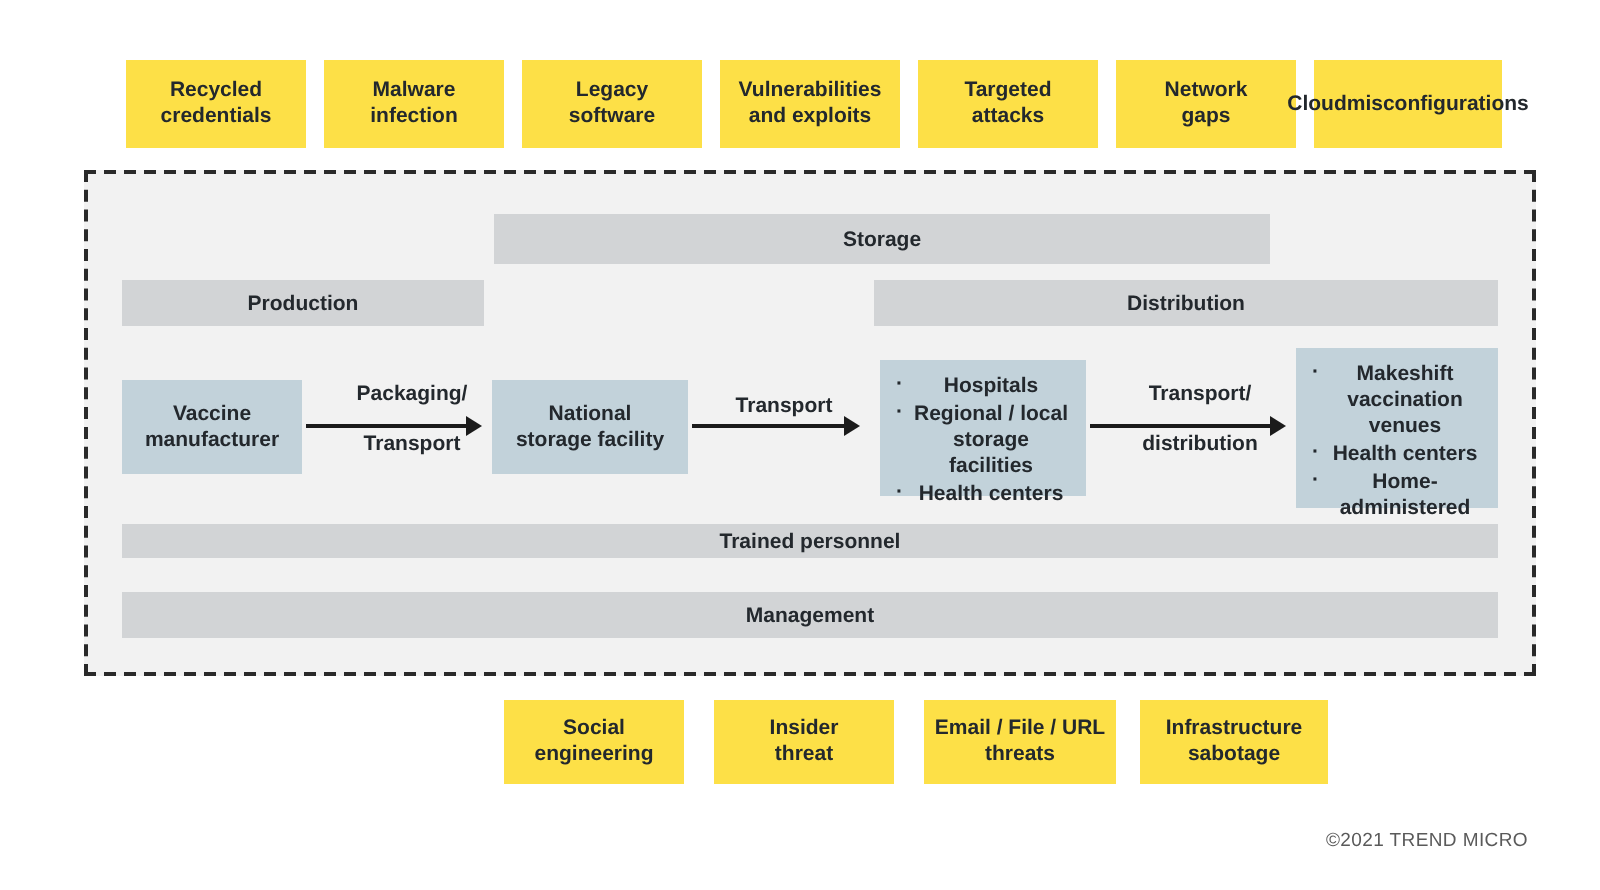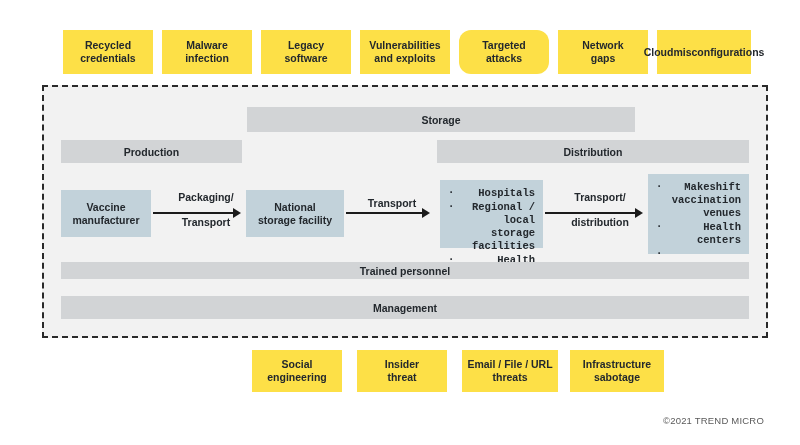--- a/index.html
+++ b/index.html
@@ -62,23 +62,22 @@
     line-height: 13px;
     font-weight: bold;
     display: flex;
     align-items: center;
     justify-content: center;
     text-align: center;
     padding: 2px 4px;
   }
   .node.list {
     display: block;
-    text-align: right;
+    text-align: center;
     padding: 7px 8px;
-    font-family: Liberation Mono, monospace;
   }
   .node.list .li {
     position: relative;
     padding-left: 8px;
     margin-bottom: 1px;
   }
   .node.list .li::before {
     content: "\00B7";
     position: absolute;
     left: 0;
@@ -132,21 +131,21 @@
     <span>infection</span>
   </div>
   <div class="abs chip" style="left:261px;top:30px;width:90px;height:44px;flex-direction:column;">
     <span>Legacy</span>
     <span>software</span>
   </div>
   <div class="abs chip" style="left:360px;top:30px;width:90px;height:44px;flex-direction:column;">
     <span>Vulnerabilities</span>
     <span>and exploits</span>
   </div>
-  <div class="abs chip" style="left:459px;top:30px;width:90px;height:44px;flex-direction:column;border-radius:12px;">
+  <div class="abs chip" style="left:459px;top:30px;width:90px;height:44px;flex-direction:column;">
     <span>Targeted</span>
     <span>attacks</span>
   </div>
   <div class="abs chip" style="left:558px;top:30px;width:90px;height:44px;flex-direction:column;align-items:center;">
     <span>Network</span>
     <span>gaps</span>
   </div>
   <div class="abs chip" style="left:657px;top:30px;width:94px;height:44px;flex-direction:row;">
     <span>Cloud</span>
     <span>misconfigurations</span>
@@ -209,21 +208,21 @@
 
   <div class="abs node list" style="left:648px;top:174px;width:101px;height:80px;">
     <div class="li">
       <span>Makeshift</span><br>
       <span>vaccination venues</span>
     </div>
     <div class="li">
       <span>Health centers</span>
     </div>
     <div class="li">
-      <br>
+      <span>Home-administered</span><br>
       <span>services</span>
     </div>
   </div>
 
   <div class="abs band" style="left:61px;top:262px;width:688px;height:17px;">
     <span>Trained personnel</span>
   </div>
   <div class="abs band" style="left:61px;top:296px;width:688px;height:23px;">
     <span>Management</span>
   </div>

